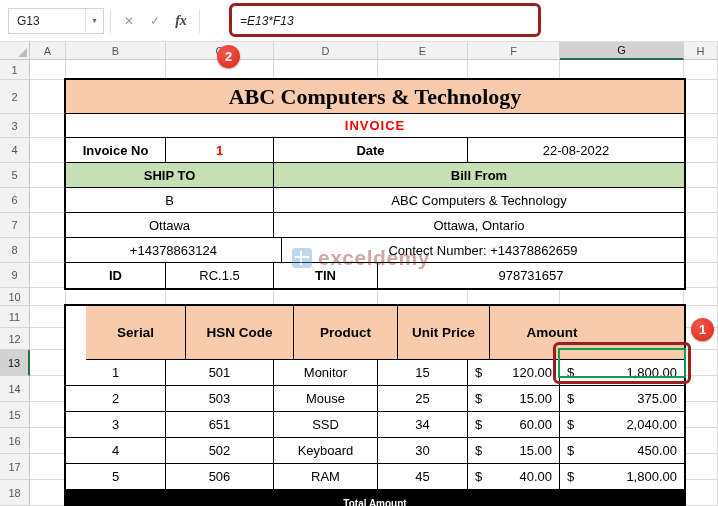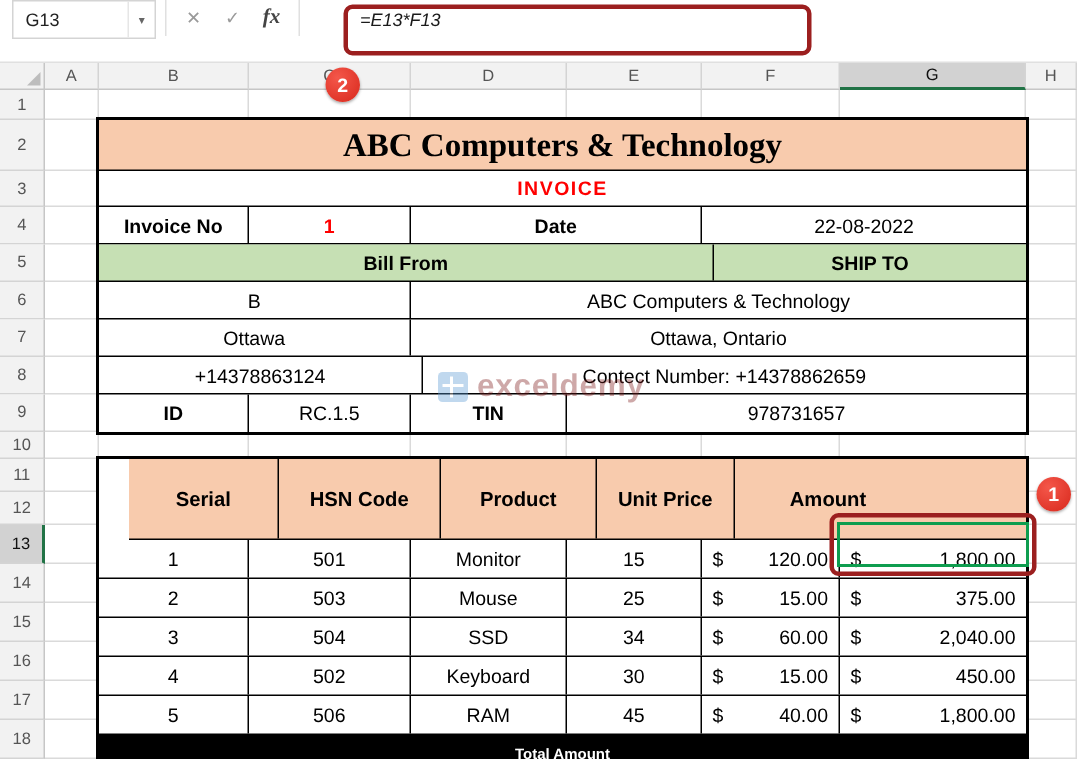--- a/index.html
+++ b/index.html
@@ -2,21 +2,21 @@
 <html><head>
 <meta charset="utf-8">
 <style>
   * { margin:0; padding:0; box-sizing:border-box; }
   html,body { background:#fff; }
   .app { position:relative; width:718px; height:506px; background:#fff; overflow:hidden;
          font-family:"Liberation Sans", sans-serif; }
 
   
   .fbar { position:absolute; left:0; top:0; width:718px; height:42px; background:#fff;
-          border-bottom:1px solid #e0e0e0; display:flex; align-items:flex-start; z-index:2; }
+          border-bottom:1px solid #e0e0e0; display:flex; align-items:center; z-index:2; }
   .namebox { margin-left:8px; width:96px; height:26px; border:1px solid #d4d4d4; background:#fff;
              display:flex; align-items:center; }
   .nb-text { flex:1; padding-left:8px; font-size:12px; color:#222; }
   .nb-dd { width:18px; height:100%; border-left:1px solid #e6e6e6; display:flex; align-items:center;
            justify-content:center; font-size:8px; color:#666; }
   .fbar-sep { width:1px; height:24px; background:#e0e0e0; margin:0 6px; }
   .fx-group { display:flex; align-items:center; gap:2px; }
   .fx-btn { width:24px; height:24px; display:flex; align-items:center; justify-content:center;
             font-size:12px; color:#9a9a9a; }
   .fx-btn.fx { color:#444; font-family:"Liberation Serif", serif; font-style:italic; font-weight:bold; font-size:14px; }
@@ -188,22 +188,22 @@
       <div class="sec sec1">
         <div class="title-row">ABC Computers &amp; Technology</div>
         <div class="subtitle-row">INVOICE</div>
         <div class="irow h25">
           <div class="icell b" style="width:100px">Invoice No</div>
           <div class="icell b red-text" style="width:108px">1</div>
           <div class="icell b" style="width:194px">Date</div>
           <div class="icell" style="width:216px">22-08-2022</div>
         </div>
         <div class="irow h25 green">
+          <div class="icell b" style="width:208px">SHIP TO</div>
           <div class="icell b" style="width:410px">Bill From</div>
-          <div class="icell b" style="width:208px">SHIP TO</div>
         </div>
         <div class="irow h25">
           <div class="icell" style="width:208px">B</div>
           <div class="icell" style="width:410px">ABC Computers &amp; Technology</div>
         </div>
         <div class="irow h25">
           <div class="icell" style="width:208px">Ottawa</div>
           <div class="icell" style="width:410px">Ottawa, Ontario</div>
         </div>
         <div class="irow h25">
@@ -254,21 +254,21 @@
             <span>15.00</span>
           </div>
           <div class="icell acct" style="width:124px">
             <span>$</span>
             <span>375.00</span>
           </div>
         </div>
 
         <div class="irow drow">
           <div class="icell" style="width:100px">3</div>
-          <div class="icell" style="width:108px">504</div>
+          <div class="icell" style="width:108px">651</div>
           <div class="icell" style="width:104px">SSD</div>
           <div class="icell" style="width:90px">34</div>
           <div class="icell acct" style="width:92px">
             <span>$</span>
             <span>60.00</span>
           </div>
           <div class="icell acct" style="width:124px">
             <span>$</span>
             <span>2,040.00</span>
           </div>

